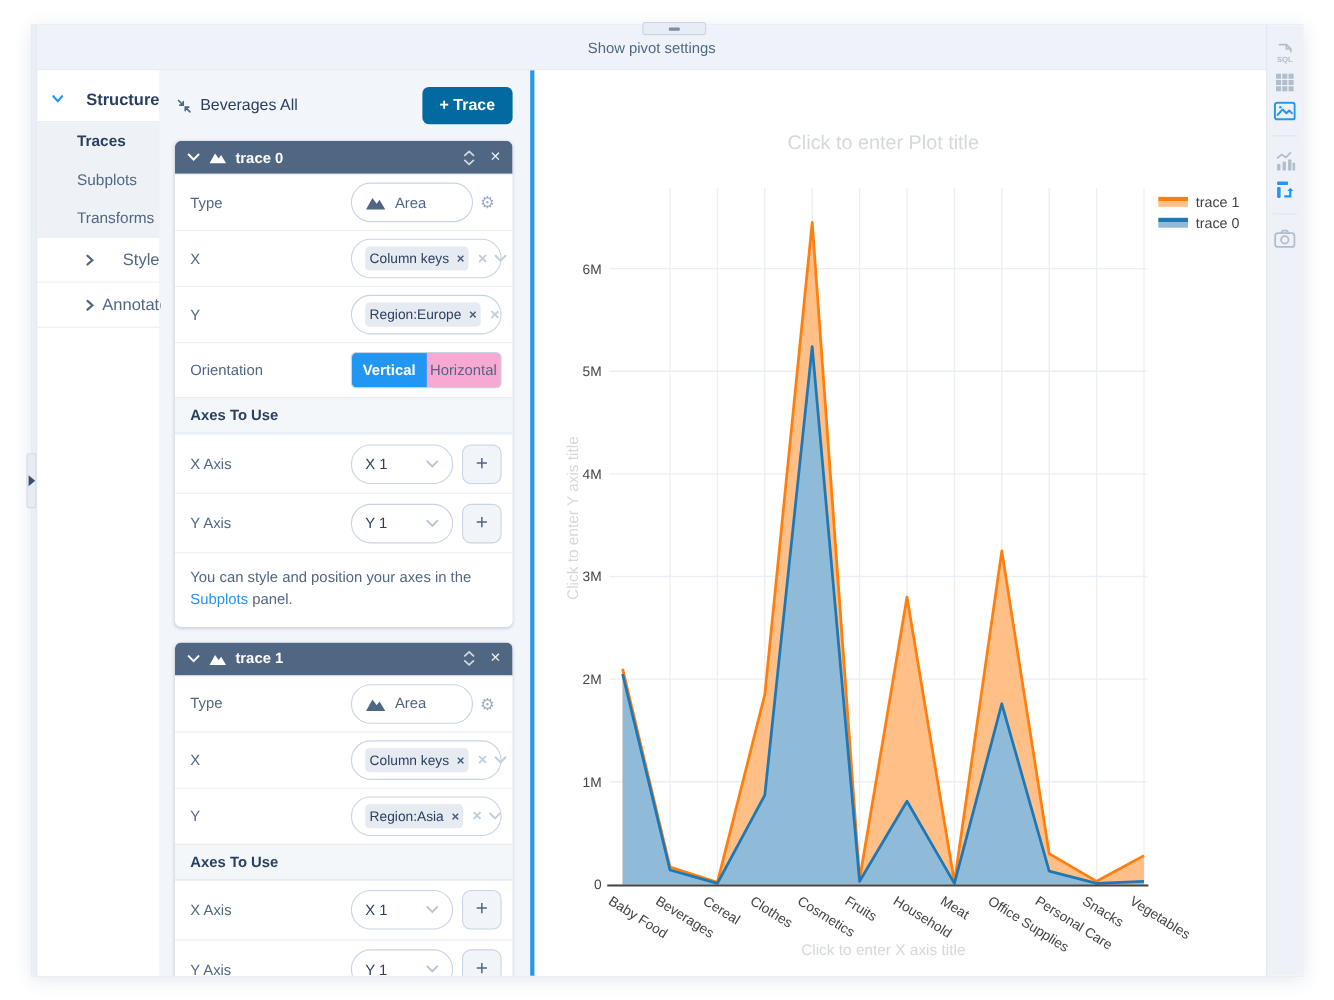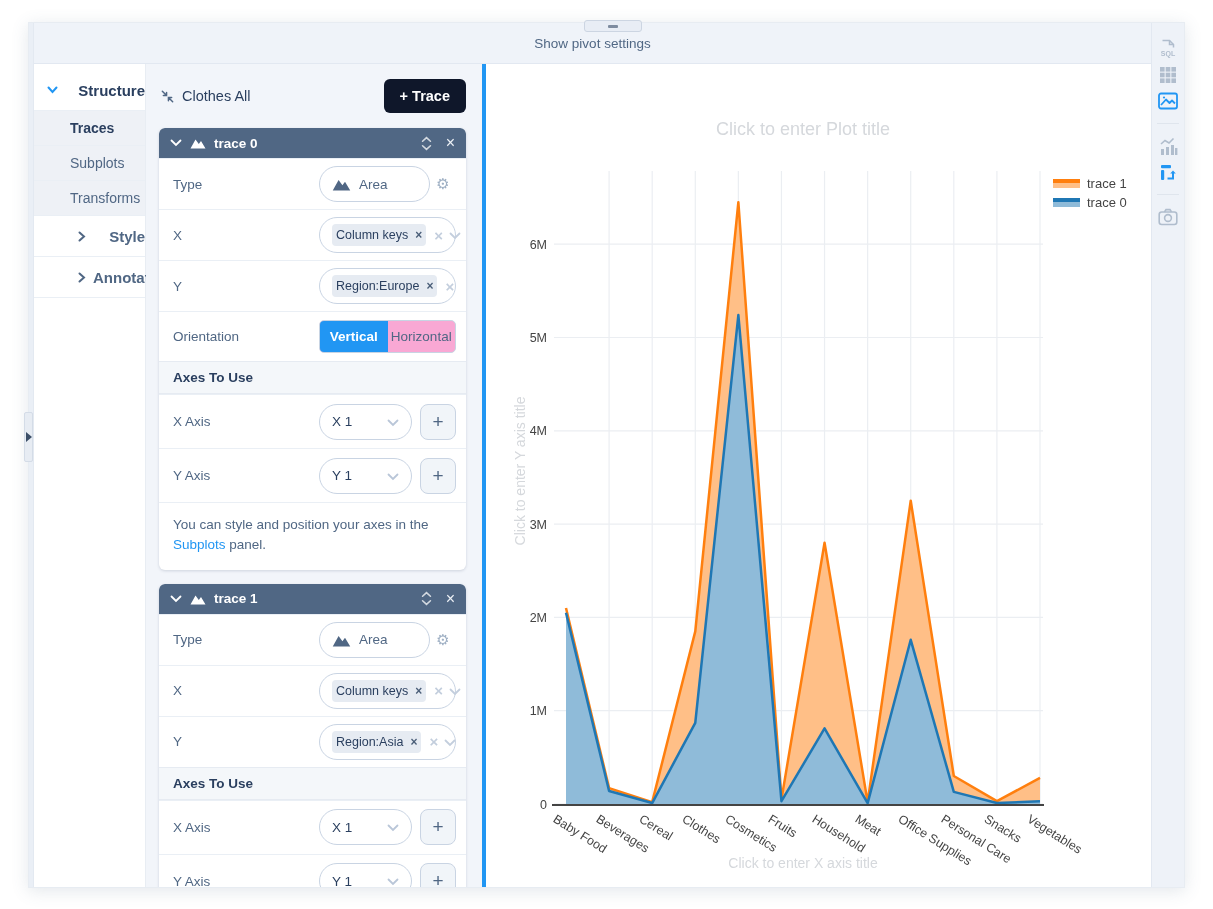--- a/index.html
+++ b/index.html
@@ -12,30 +12,30 @@
   .top-tab .grip { position:absolute; left:50%; top:4px; width:10px; height:3px; margin-left:-5px; background:#7e8ca0; border-radius:1px; }
   .topbar { position:absolute; left:5px; top:0; right:33px; height:41px; background:#eff3f9;
             border-bottom:1px solid #e2e8f1; display:flex; align-items:center; justify-content:center; }
   .topbar span { font-size:13.5px; color:#506784; cursor:pointer; }
   .main { position:absolute; left:5px; top:41px; right:33px; bottom:0; display:flex; }
 
   
   .nav { width:112px; background:#fff; border-right:1px solid #e8edf3; padding-top:6px; }
   .nav-row { display:flex; align-items:center; gap:7px; border-bottom:1px solid #eaeff5; cursor:pointer; }
   .nav-section { height:41px; padding-left:13px; font-size:15px; font-weight:bold; color:#2a3f5f;justify-content:space-between; }
-  .nav-section.closed { font-weight:bold; color:#506784;padding-left:44px; }
+  .nav-section.closed { font-weight:normal; color:#506784;padding-left:44px; }
   .nav-sub { height:35px; padding-left:36px; background:#eef1f6; font-size:14px; color:#506784; }
   .nav-sub.active { font-weight:bold; color:#2a3f5f; }
   .chev { flex:none; }
 
   
   .panel-col { width:336px; background:#f2f5fa; overflow:hidden; }
   .panel-head { height:64px; display:flex; align-items:center; justify-content:space-between; padding:0 16px 0 14px; }
   .collapse-all { display:flex; align-items:center; gap:7px; font-size:14.5px; color:#2a3f5f; cursor:pointer; }
-  .add-trace { background:#0f172a; color:#fff; font-weight:bold; font-size:14.5px; border:none; border-radius:6px;
+  .add-trace { background:#0369a1; color:#fff; font-weight:bold; font-size:14.5px; border:none; border-radius:6px;
                height:34px; padding:0 16px; cursor:pointer; font-family:inherit; }
   .trace-panel { margin:0 16px 14px 13px; background:#fff; border-radius:6px; box-shadow:0 1px 3px rgba(42,63,95,.18); overflow:hidden; }
   .tp-header { height:30px; background:#506784; display:flex; align-items:center; color:#fff; padding:0 11px; gap:8px;
                border-radius:5px 5px 0 0; }
   .tp-title { font-size:13.5px; font-weight:bold; flex:1; }
   .tp-x { font-size:16px; color:#eef2f7; cursor:pointer; line-height:1; }
   .tp-updown { display:flex; flex-direction:column; gap:1px; cursor:pointer; margin-right:6px; }
   .row { display:flex; align-items:center; padding:7px 10px 7px 14px; border-top:1px solid #eaeff5; min-height:50px; }
   .row:first-of-type { border-top:none; }
   .row .lbl { width:146px; flex:none; font-size:13.5px; color:#506784; }
@@ -133,21 +133,21 @@
         <span>Annotate</span>
       </div>
     </nav>
 
     <section class="panel-col">
       <div class="panel-head">
         <div class="collapse-all">
           <svg width="15" height="15" viewBox="0 0 16 16" fill="none" stroke="#506784" stroke-width="1.6" stroke-linecap="round">
             <path d="M2.5,2.5 L7,7 M7,3.6 V7 H3.6 M13.5,13.5 L9,9 M9,12.4 V9 H12.4"></path>
           </svg>
-          <span>Clothes All</span>
+          <span>Beverages All</span>
         </div>
         <button class="add-trace">+ Trace</button>
       </div>
       <div id="traces-container">
           <div class="trace-panel">
             <div class="tp-header">
               <svg width="12" height="8" viewBox="0 0 12 8">
                 <polyline points="1.5,1.5 6,6 10.5,1.5" fill="none" stroke="#ffffff" stroke-width="1.8" stroke-linecap="round"></polyline>
               </svg>
               <svg width="16" height="12" viewBox="0 0 16 12">

